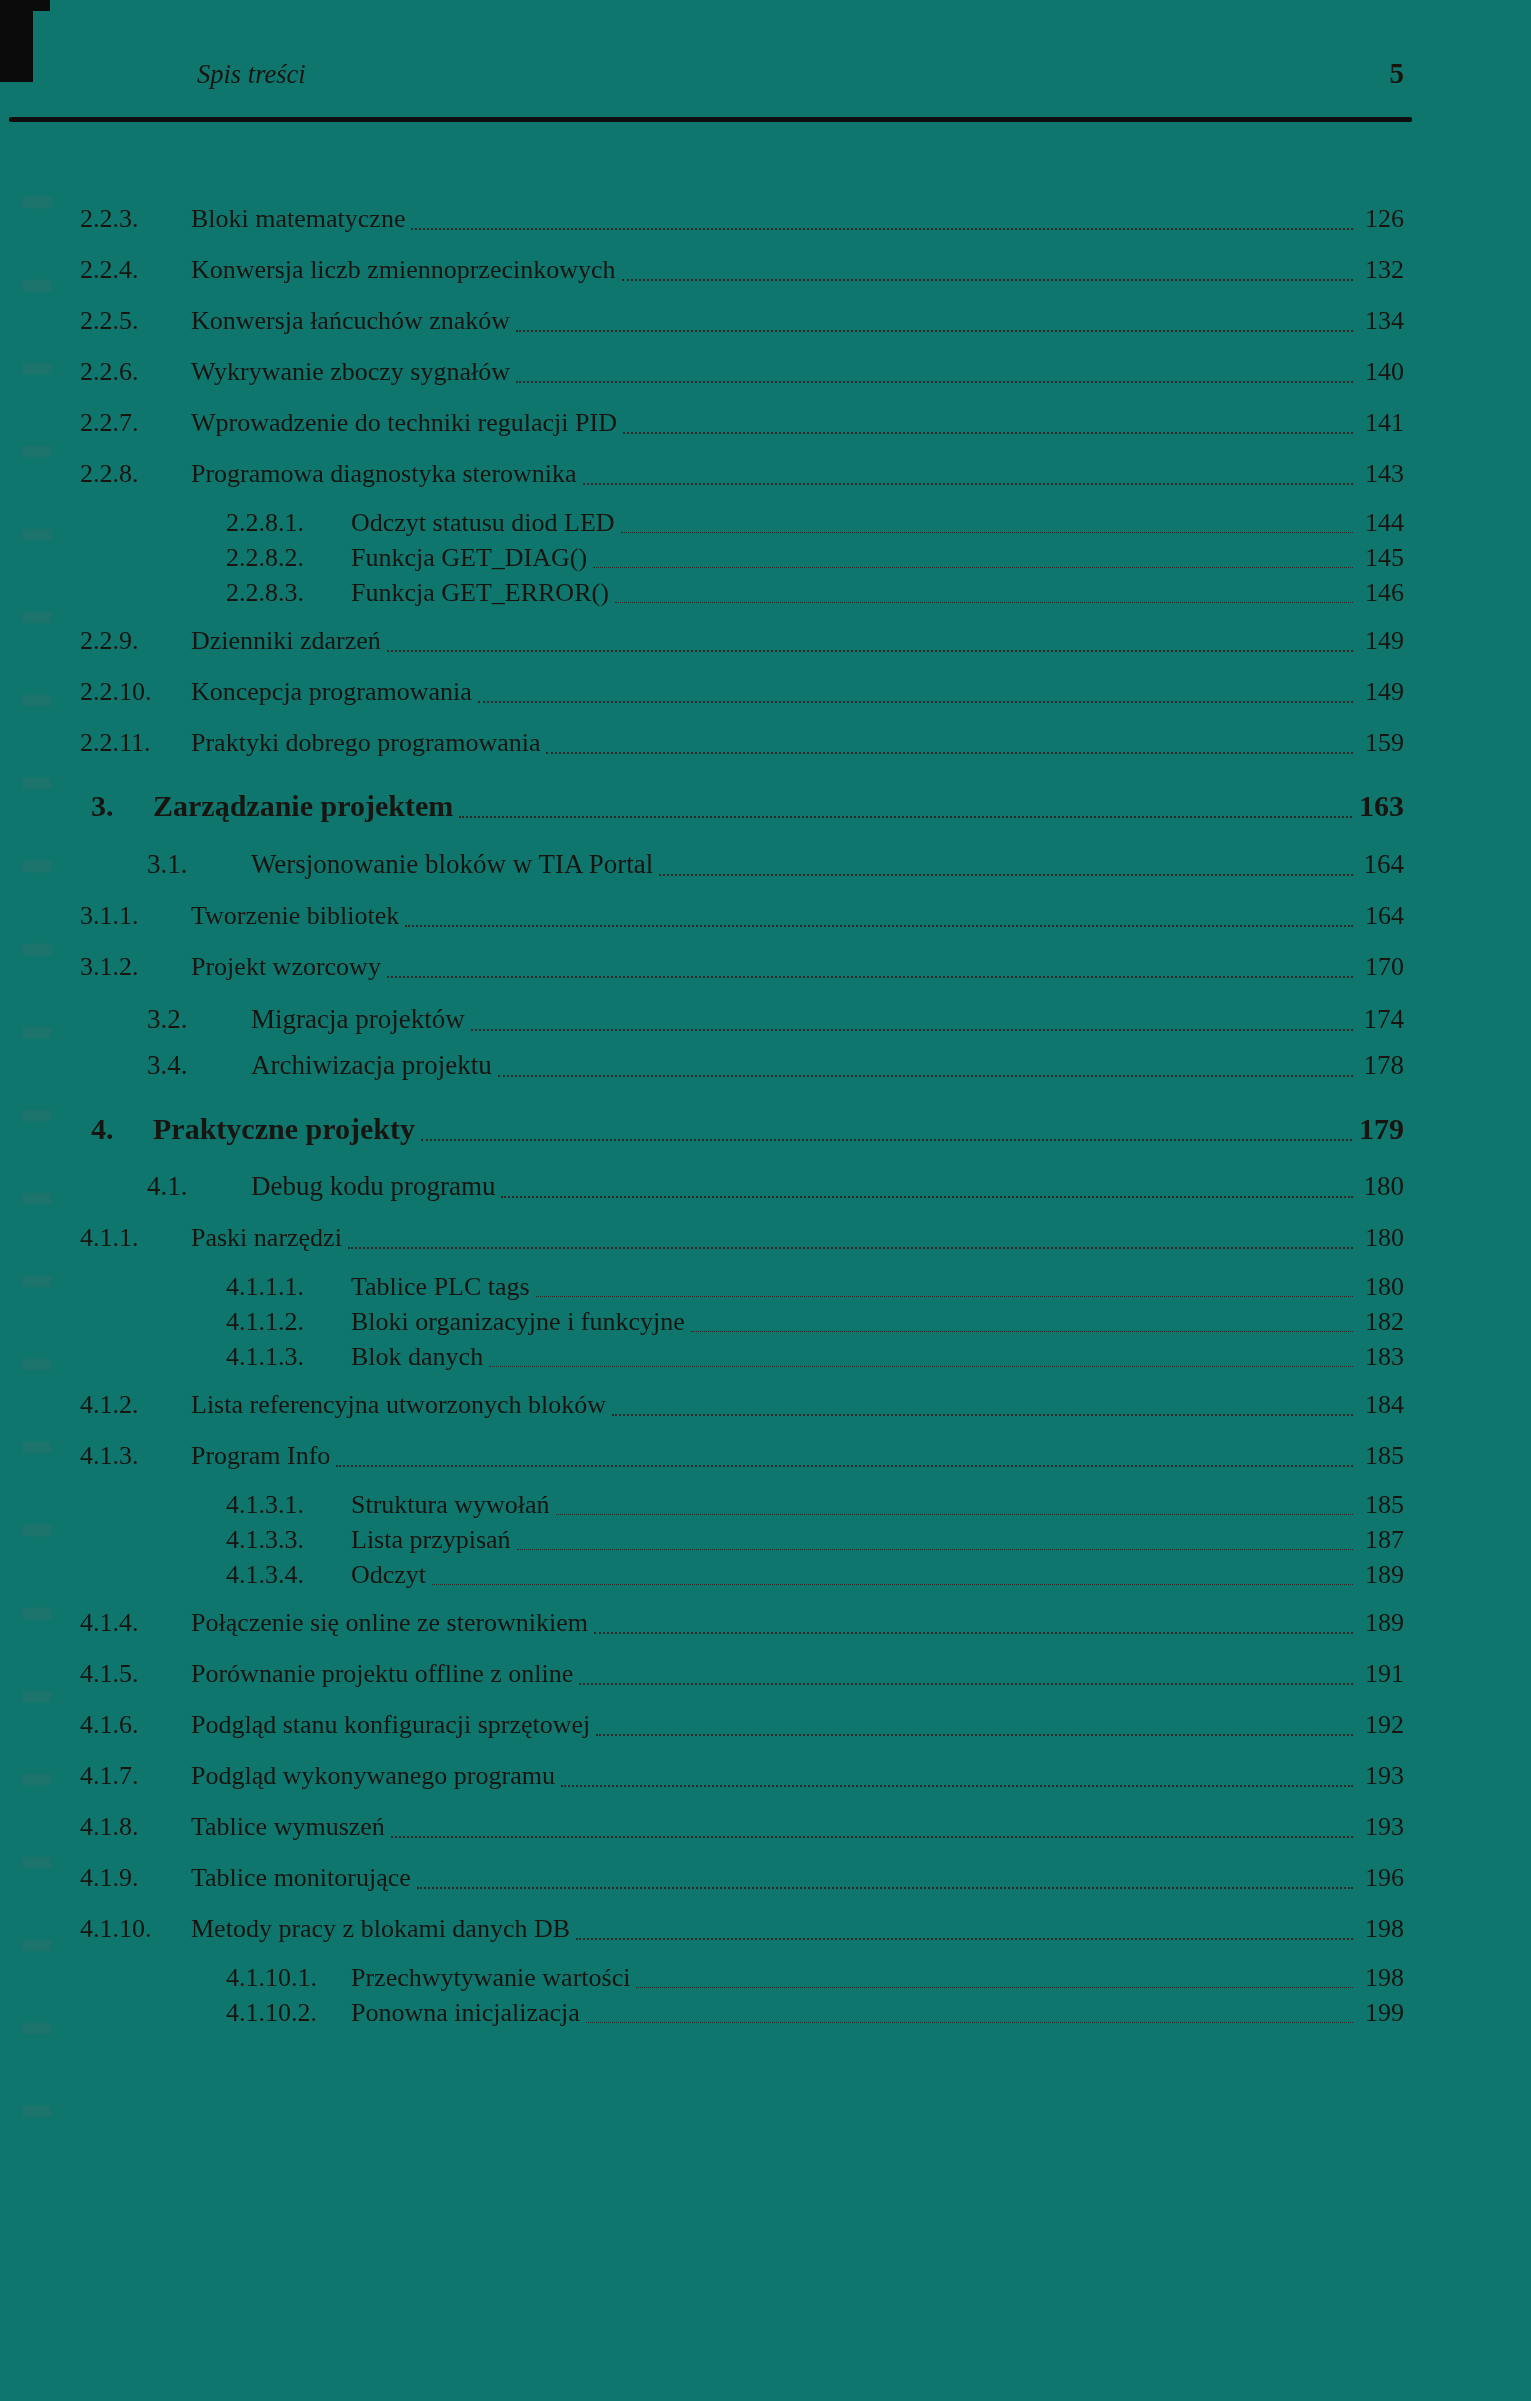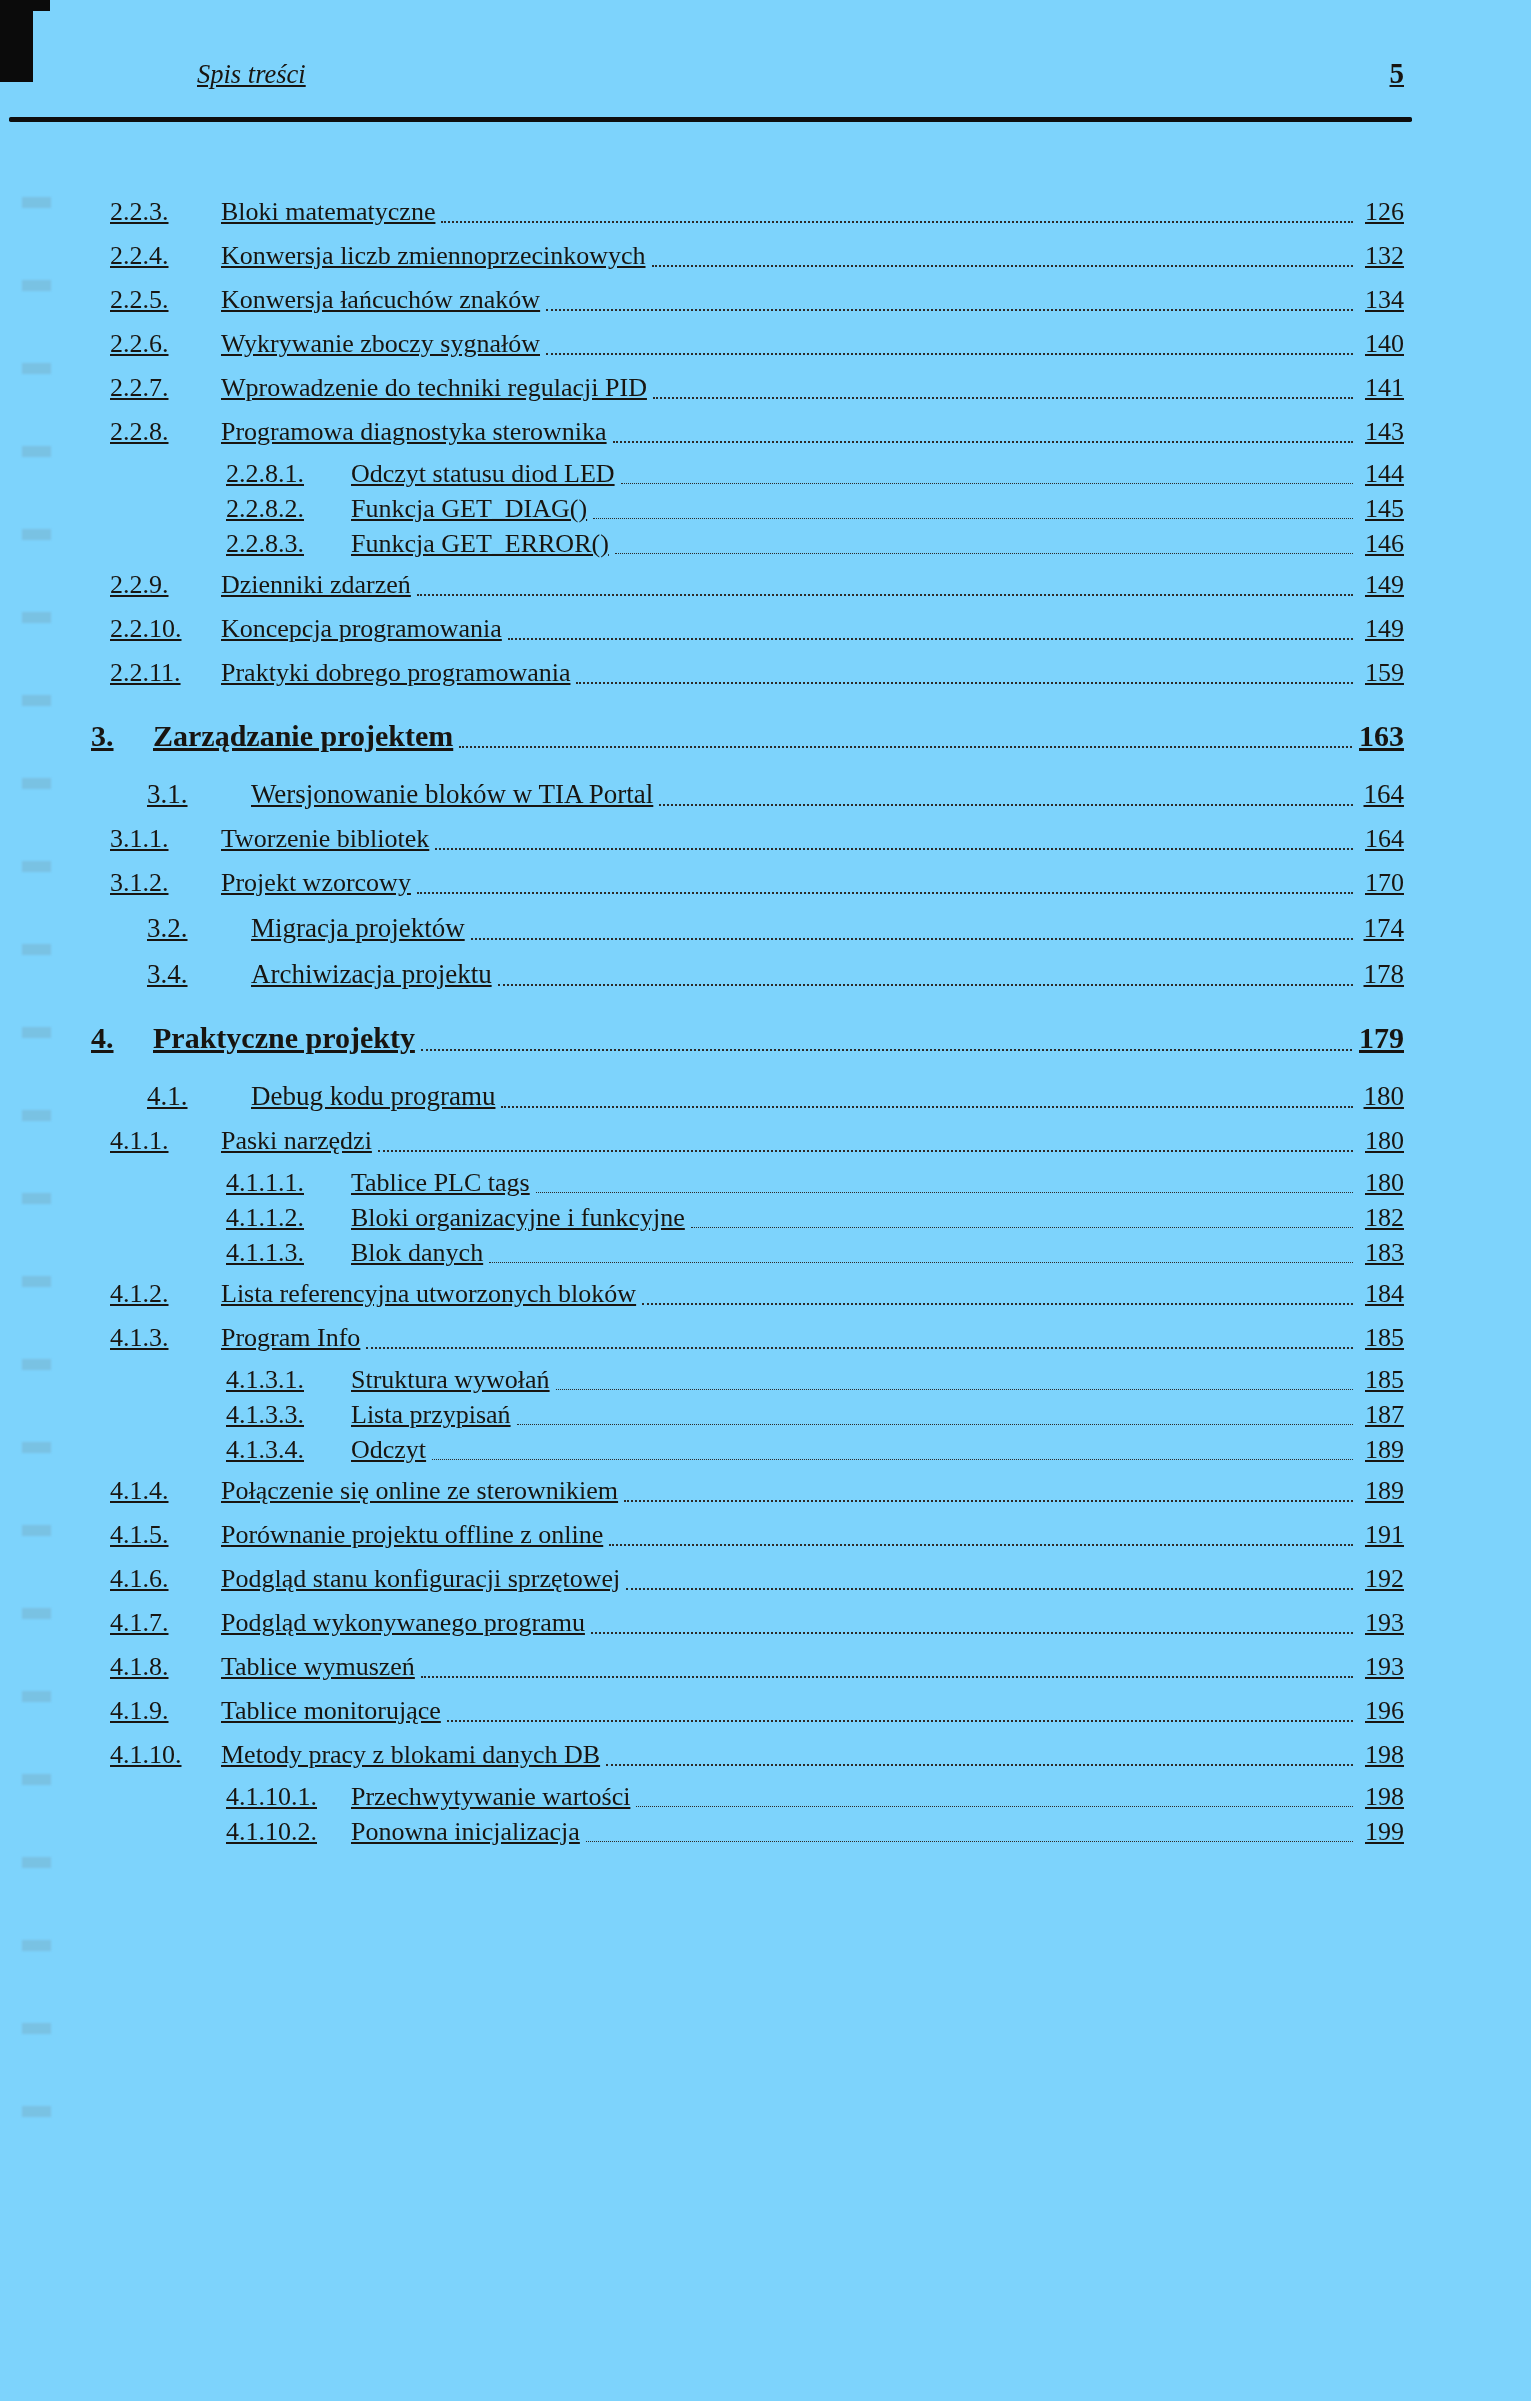--- a/index.html
+++ b/index.html
@@ -4,24 +4,23 @@
 <style>
   html, body { margin: 0; padding: 0; }
   body {
     width: 1532px; height: 2401px;
     background: #e9e9e7;
     font-family: "Liberation Serif", "DejaVu Serif", serif;
   }
   .page {
     position: relative;
     width: 1532px; height: 2401px;
-    background: #7dd3fc;
+    background: #0f766e;
     overflow: hidden;
     color: #181511;
-    text-decoration: underline;
   }
   
   .corner-v { position: absolute; left: 0; top: 0; width: 32.5px; height: 82px; background: #0b0b0b; }
   .corner-h { position: absolute; left: 0; top: 0; width: 50px; height: 11px; background: #0b0b0b; }
   .margin-noise {
     position: absolute; left: 22px; top: 197px; width: 29px; height: 1967px;
     background: repeating-linear-gradient(to bottom,
       rgba(110,105,100,0.16) 0 11px, transparent 11px 83px);
     filter: blur(1px);
   }
@@ -52,21 +51,21 @@
 
   .level-1 { font-size: 30px; line-height: 38px; margin: 27px 0 20.5px; padding-left: 91px; }
   .level-1 .num   { width: 62px; font-weight: bold; }
   .level-1 .title { font-weight: bold; }
   .level-1 .pg    { font-weight: bold; }
   .level-1 .dots  { margin-bottom: 6.8px; }
 
   .level-2 { font-size: 27px; line-height: 36px; margin: 10.3px 0; padding-left: 147px; align-items: flex-end; }
   .level-2 .num { width: 104px; }
 
-  .level-3 { font-size: 26px; line-height: 34px; margin: 10px 0; padding-left: 110px; align-items: center; }
+  .level-3 { font-size: 26px; line-height: 34px; margin: 17px 0; padding-left: 80px; align-items: center; }
   .level-3 .num { width: 111px; }
 
   .level-4 { font-size: 26px; line-height: 29px; margin: 6px 0; padding-left: 226px; }
   .level-4 .num { width: 125px; }
   .level-4 .dots { border-bottom-width: 1.7px; margin-bottom: 4.3px; }
 </style>
 </head>
 <body>
 
 <div class="page">

